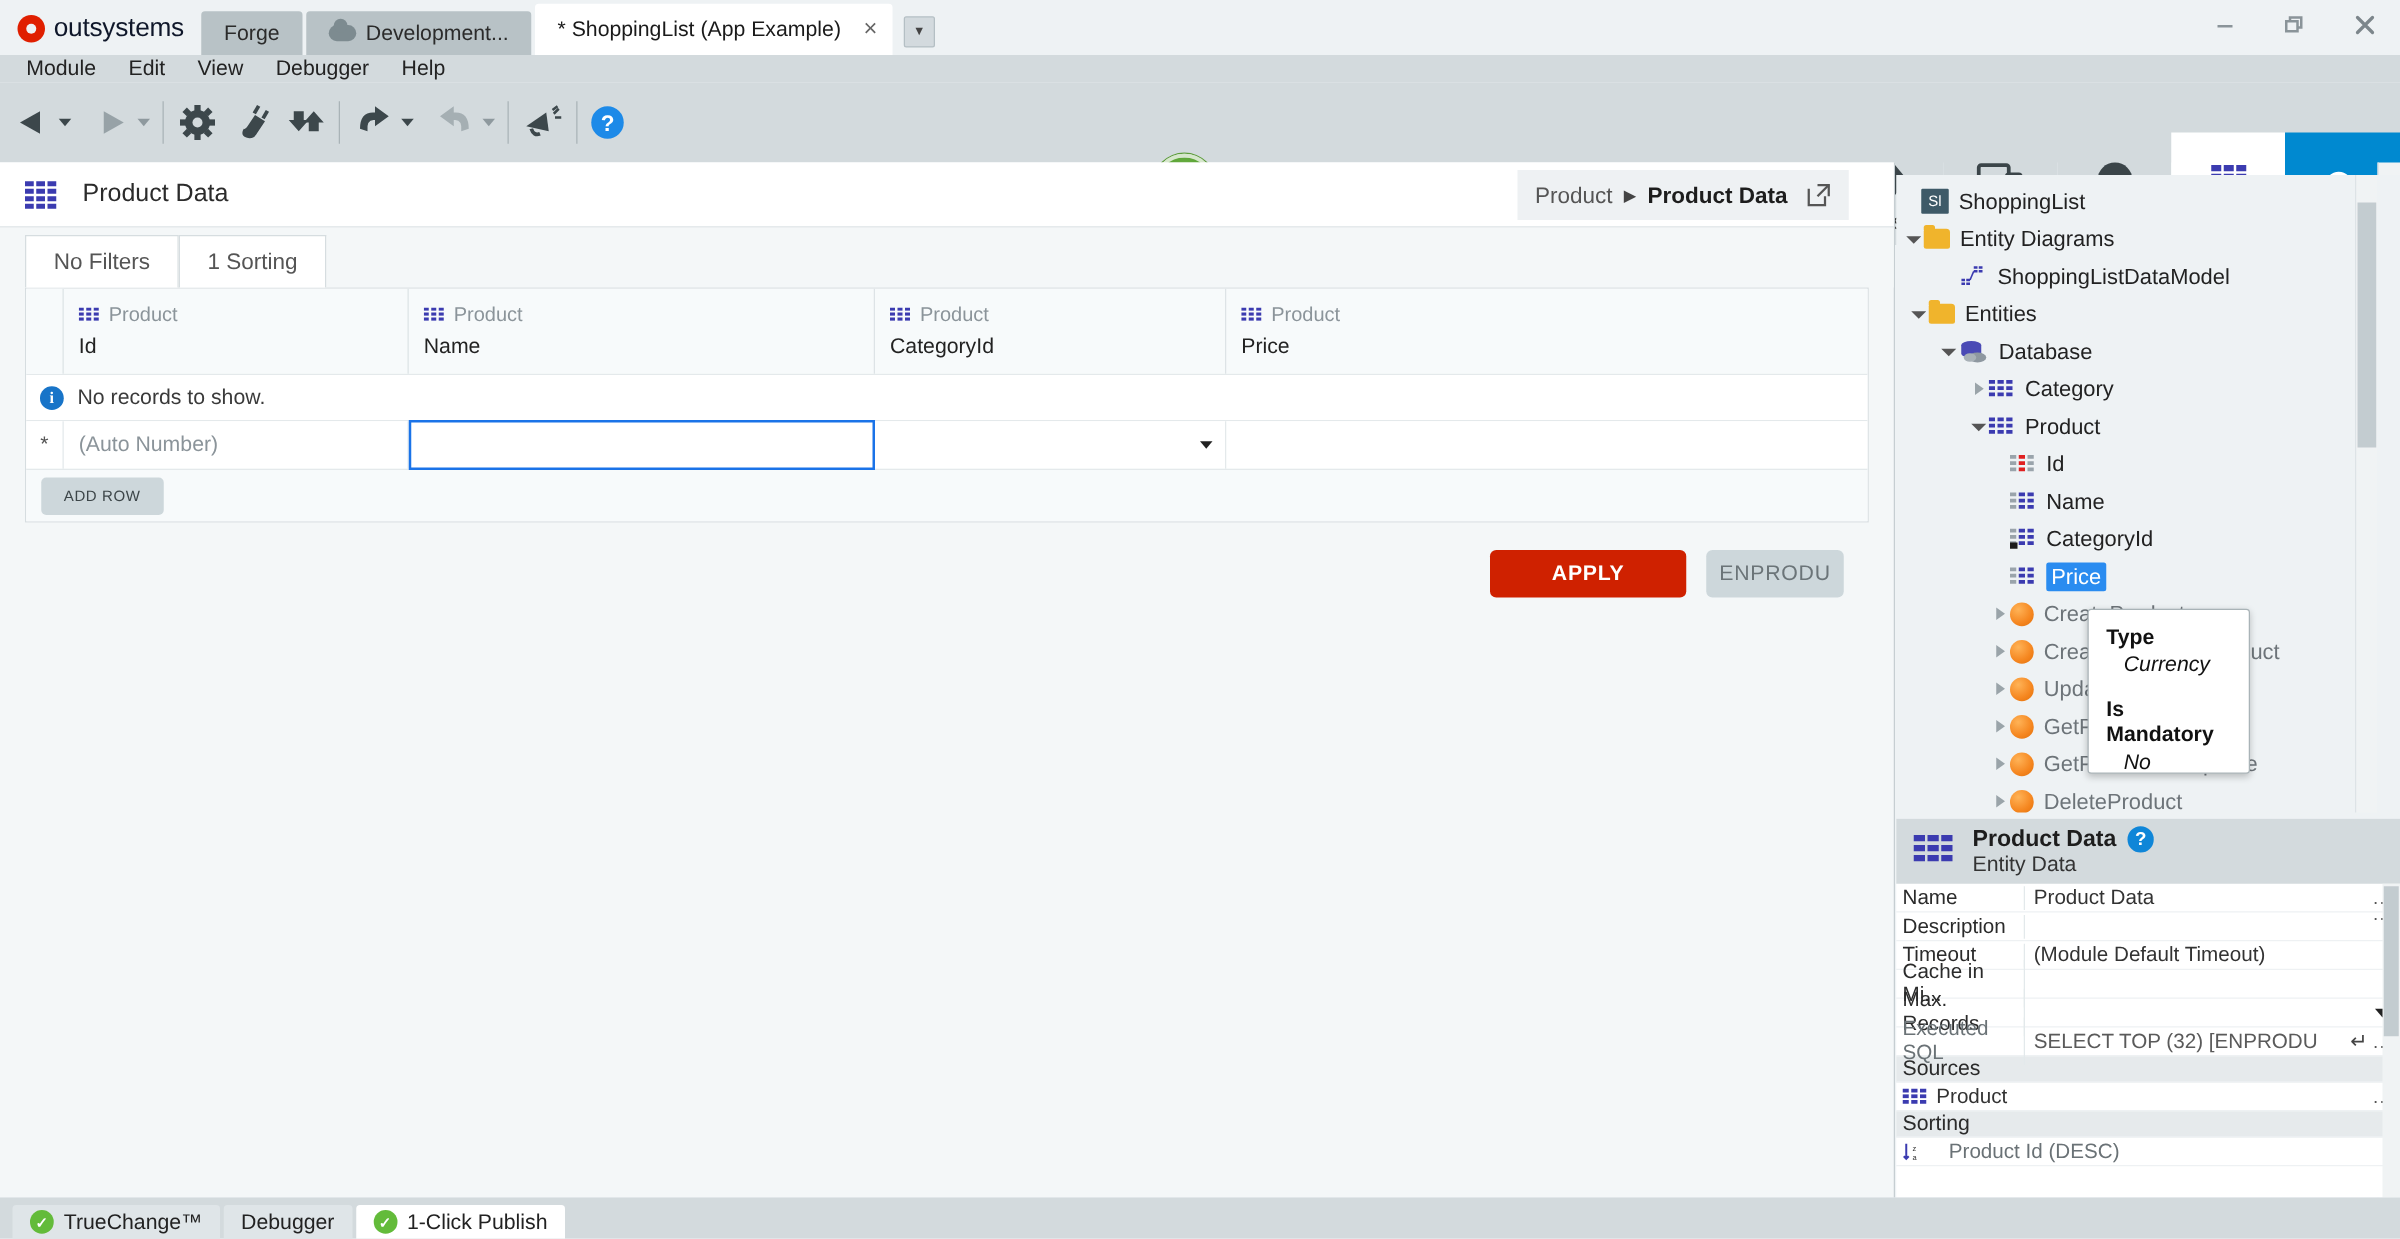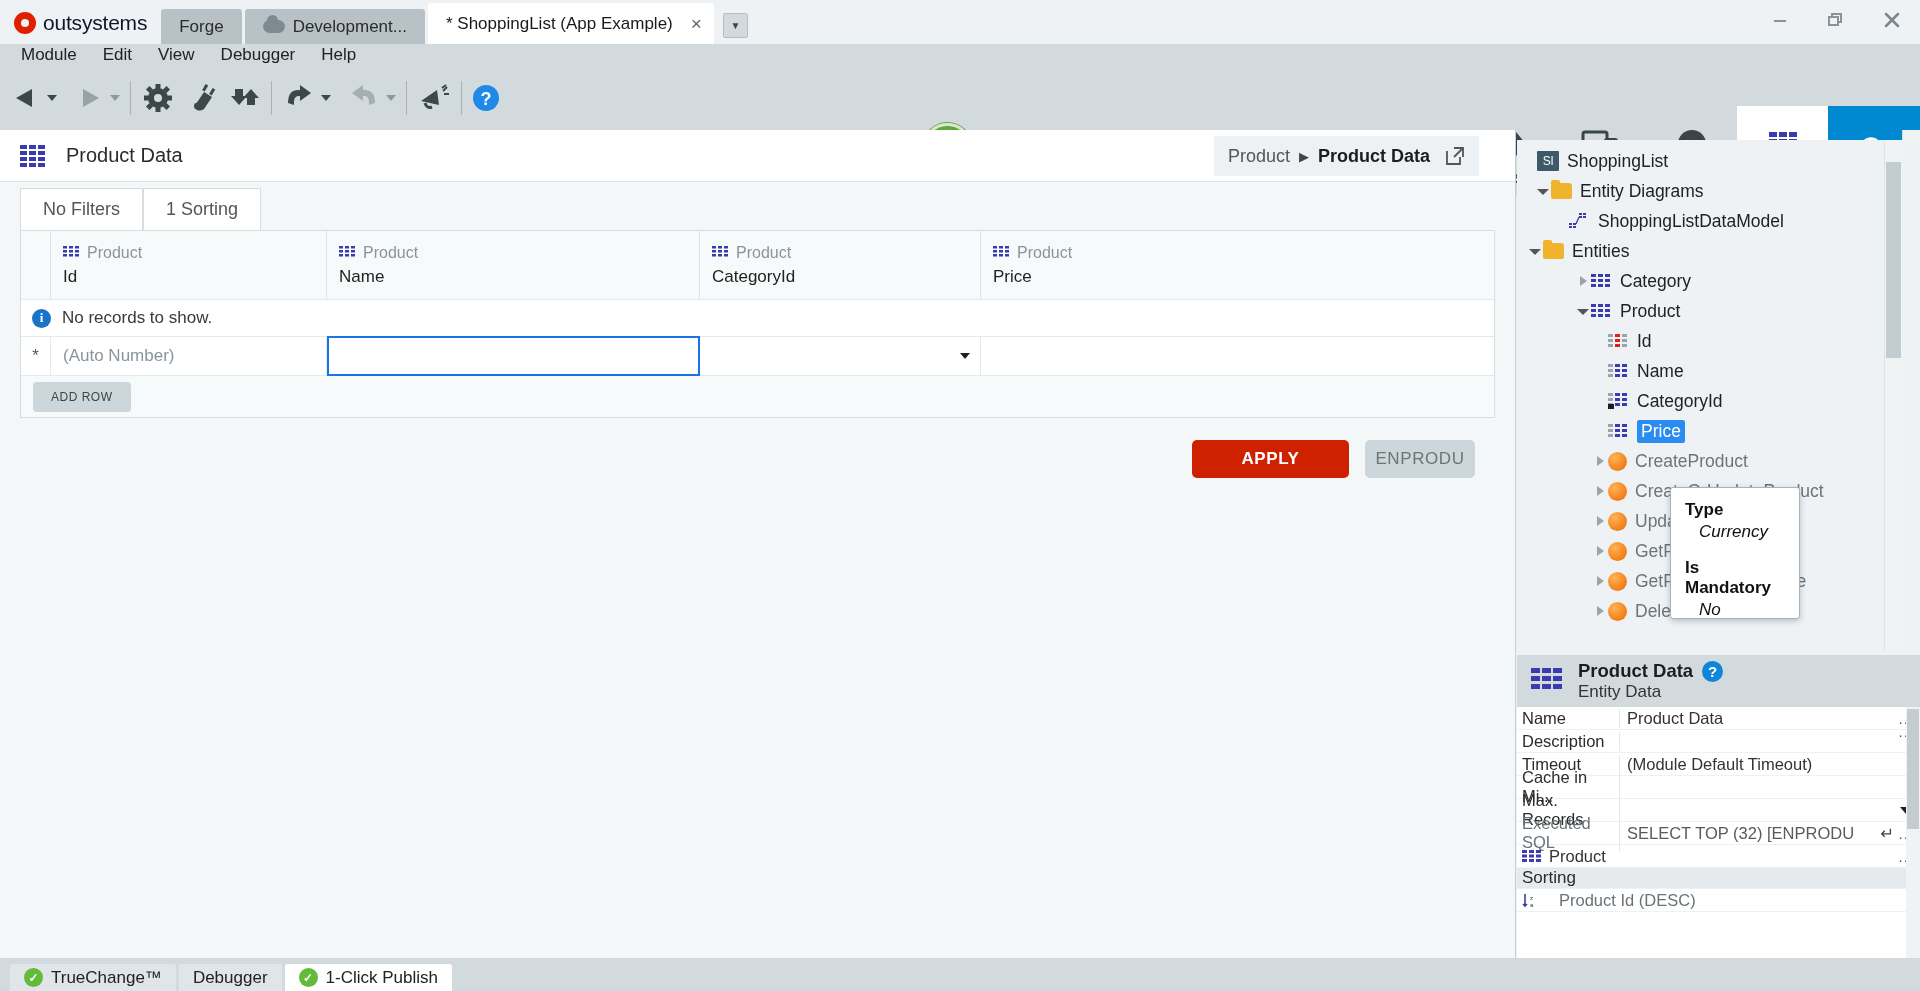--- a/index.html
+++ b/index.html
@@ -609,21 +609,21 @@
     <div class="tree">
 
       <div class="tnode" style="padding-left:4px;">
         <span class="exp"></span>
         <span class="ic">
             <span class="module-badge">Sl</span>
           </span>
         <span>ShoppingList</span>
       </div>
 
-      <div class="tnode" style="padding-left:18px;">
+      <div class="tnode" style="padding-left:6px;">
         <span class="exp">
             <i class="tri-down"></i>
           </span>
         <span class="ic">
             <span class="folder"></span>
           </span>
         <span>Entity Diagrams</span>
       </div>
 
       <div class="tnode" style="padding-left:52px;">
@@ -648,20 +648,34 @@
       <div class="tnode" style="padding-left:10px;">
         <span class="exp">
             <i class="tri-down"></i>
           </span>
         <span class="ic">
             <span class="folder"></span>
           </span>
         <span>Entities</span>
       </div>
 
+      <div class="tnode" style="padding-left:34px;">
+        <span class="exp">
+            <i class="tri-down"></i>
+          </span>
+        <span class="ic">
+          <svg width="24" height="19" viewBox="0 0 24 19">
+            <ellipse cx="10" cy="4" rx="8" ry="3.2" fill="#4a4ab5"></ellipse>
+            <path d="M2 4 L2 11 a8 3.2 0 0 0 16 0 L18 4 Z" fill="#4a4ab5"></path>
+            <ellipse cx="15" cy="14" rx="7" ry="4" fill="#8e98a0"></ellipse>
+            <ellipse cx="9" cy="14" rx="5" ry="3.4" fill="#a8b1b7"></ellipse>
+          </svg>
+        </span>
+        <span>Database</span>
+      </div>
 
       <div class="tnode" style="padding-left:58px;">
         <span class="exp">
             <i class="tri-right"></i>
           </span>
         <span class="ic">
           <svg width="21" height="16" viewBox="0 0 21 16">
             <g fill="#3b3bb0">
               <rect x="0" y="1" width="5" height="3"></rect>
                 <rect x="7" y="1" width="5" height="3"></rect>
@@ -905,20 +919,23 @@
       </div>
       <div class="prow tall">
         <div class="pkey" style="color:#6a7276;">Executed SQL</div>
         <div class="pval muted">
           <span>SELECT TOP (32) [ENPRODU</span>
           <span style="position:absolute;right:26px;color:#444;">↵</span>
           <span class="ell">...</span>
         </div>
       </div>
 
+      <div class="prow section">
+        <div class="pkey">Sources</div>
+      </div>
       <div class="prow tall">
         <div class="pval" style="gap:7px;padding-left:5px;">
           <svg width="20" height="15" viewBox="0 0 20 15">
             <g fill="#3b3bb0">
               <rect x="0" y="1" width="5" height="3"></rect>
                 <rect x="7" y="1" width="5" height="3"></rect>
                 <rect x="14" y="1" width="5" height="3"></rect>
               <rect x="0" y="5.5" width="5" height="3"></rect>
                 <rect x="7" y="5.5" width="5" height="3"></rect>
                 <rect x="14" y="5.5" width="5" height="3"></rect>

